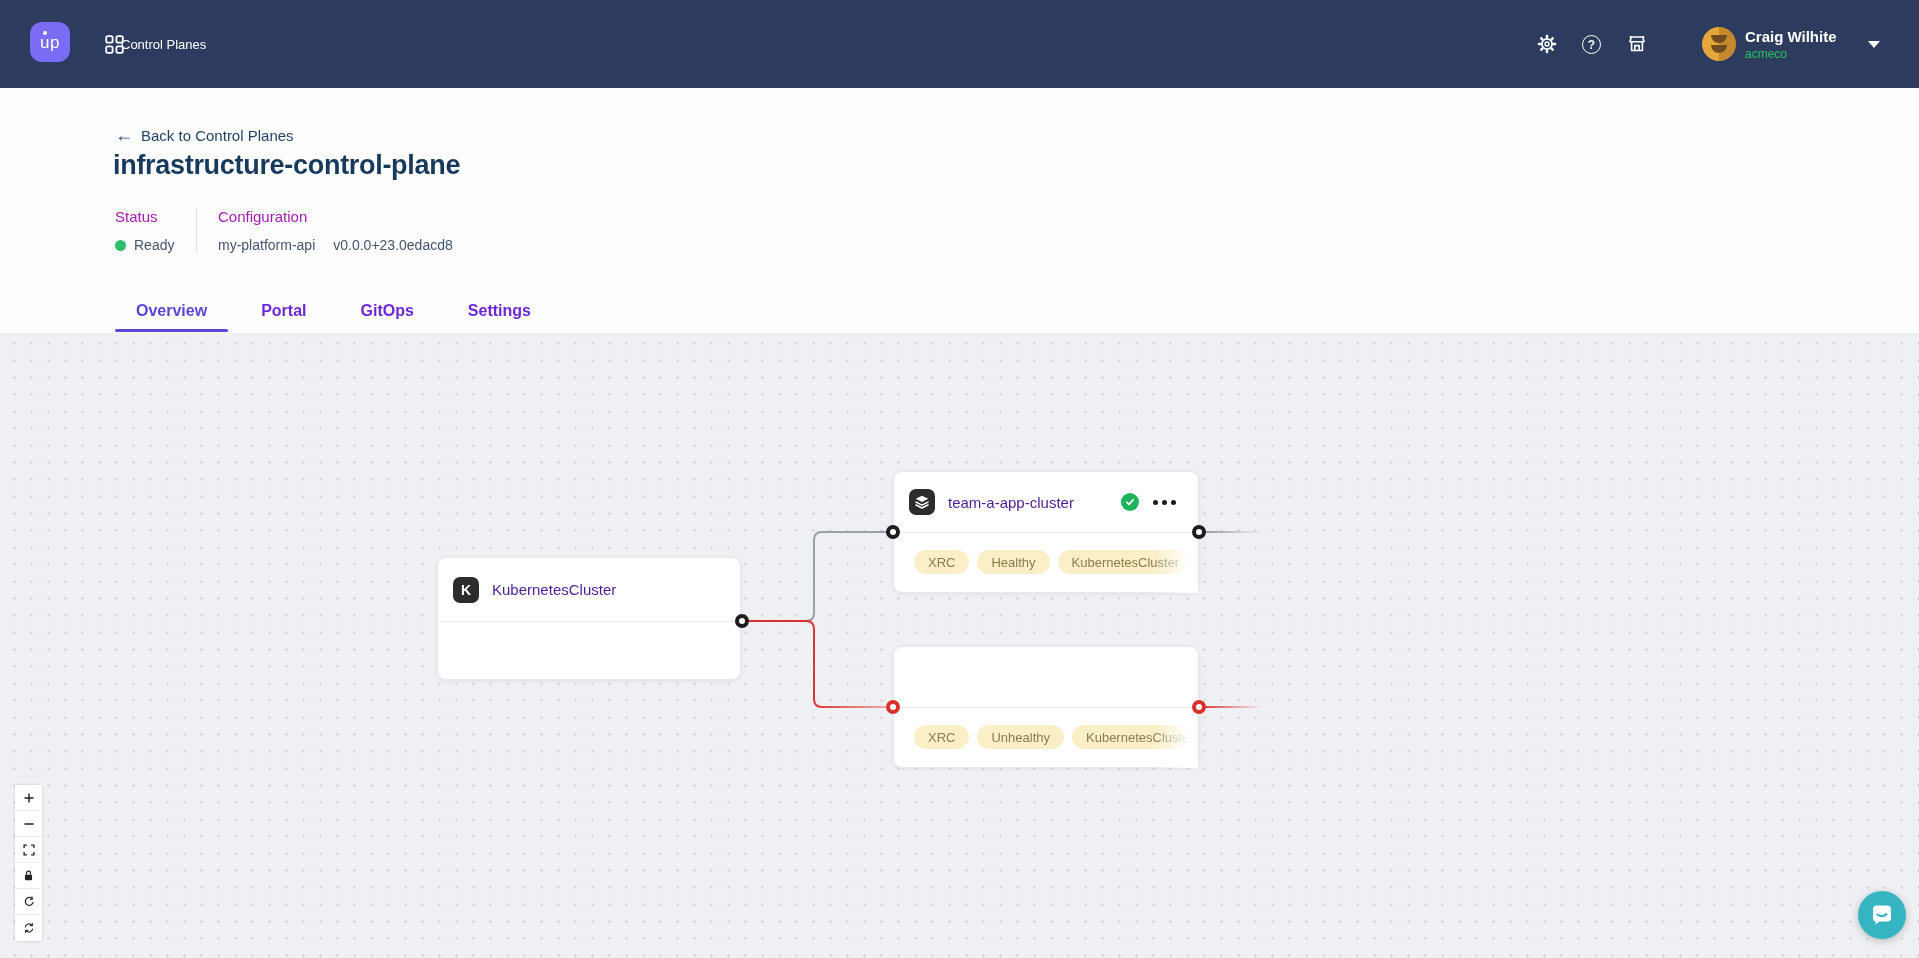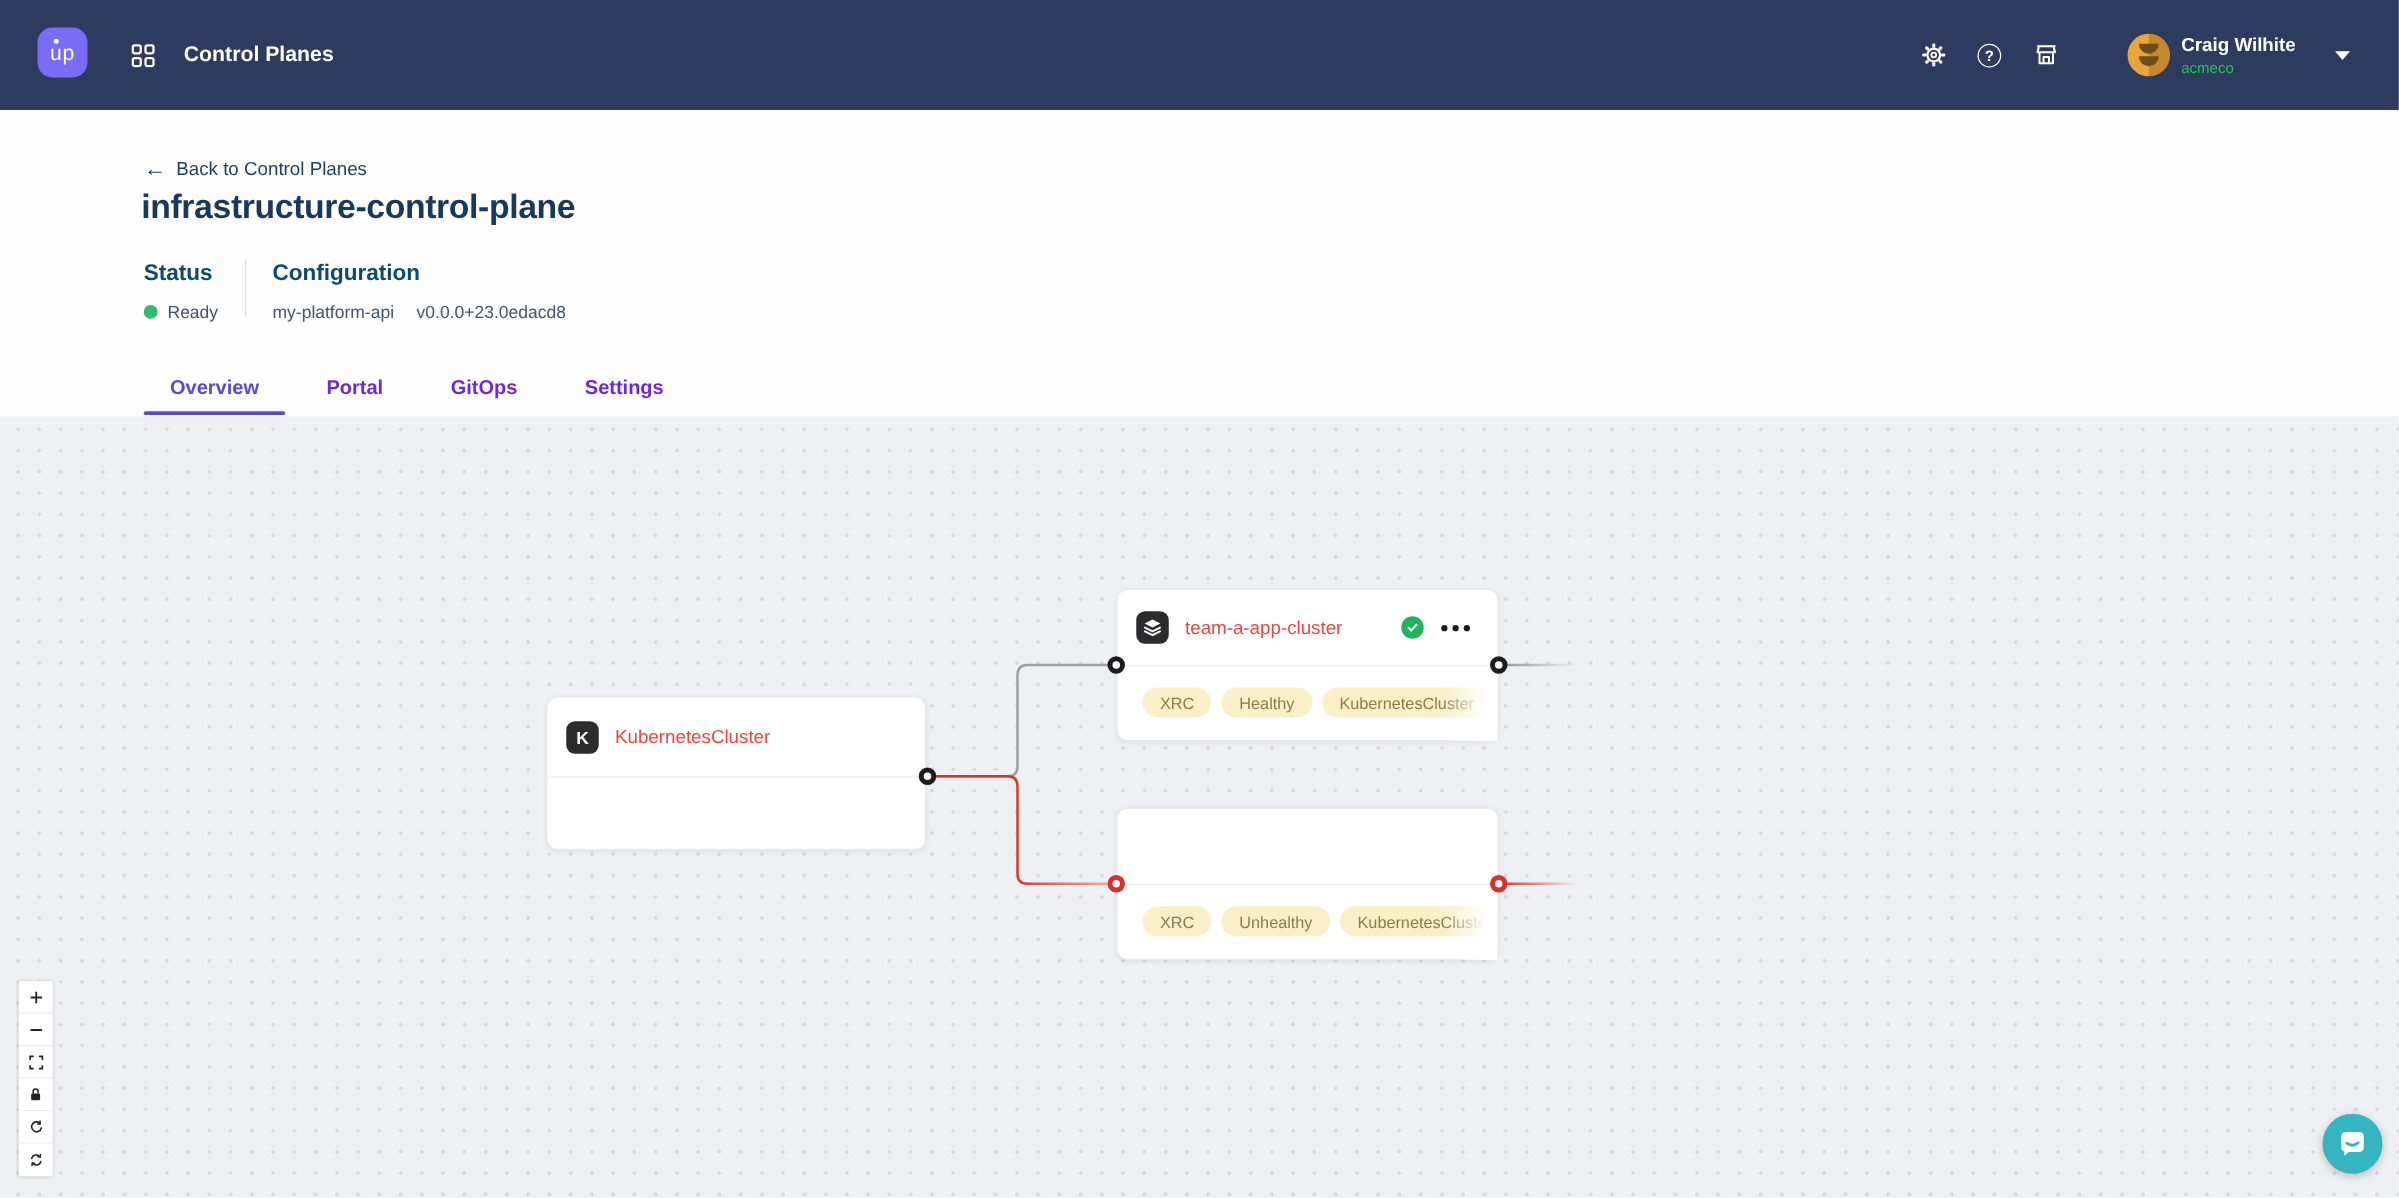--- a/index.html
+++ b/index.html
@@ -4,36 +4,36 @@
 <style>
   * { margin:0; padding:0; box-sizing:border-box; }
   html,body { width:1919px; height:958px; overflow:hidden; font-family:"Liberation Sans", sans-serif; background:#fdfdfe; }
 
   
   .nav { position:absolute; top:0; left:0; width:1919px; height:88px; background:#2d3c5e; display:flex; align-items:center; }
   .logo { position:absolute; left:30px; top:22px; width:40px; height:40px; background:#7a6cf5; border-radius:12px; display:flex; align-items:center; justify-content:center; cursor:pointer; }
   .logo-txt { color:#fff; font-weight:normal; font-size:17px; letter-spacing:.5px; position:relative; top:1px; }
   .logo-dot { position:absolute; left:13px; top:9px; width:4px; height:4px; border-radius:50%; background:#fff; }
   .grid-ic { position:absolute; left:105px; top:35px; width:19px; height:19px; }
-  .nav-title { position:absolute; left:147px; top:0; height:88px; display:flex; align-items:center; color:#fff; font-size:17px; font-weight:bold; }
+  .nav-title { position:absolute; left:121px; top:0; height:88px; display:flex; align-items:center; color:#fff; font-size:13px; font-weight:normal; }
   .nav-ic { position:absolute; top:34px; width:20px; height:20px; cursor:pointer; color:#fff; }
   .help-circle { width:19px; height:19px; border:1.7px solid #fff; border-radius:50%; color:#fff; font-size:12px; font-weight:bold; display:flex; align-items:center; justify-content:center; }
   .avatar { position:absolute; left:1702px; top:27px; width:34px; height:34px; border-radius:50%; background:#e7a63c; overflow:hidden; cursor:pointer; }
   .av-half { position:absolute; right:0; top:0; bottom:0; width:50%; background:rgba(110,64,8,.28); }
   .av-shape { position:absolute; left:9px; width:16px; height:8px; background:#6f4b1d; border-radius:0 0 8px 8px; }
   .s1 { top:8px; } .s2 { top:18px; }
   .user-name { position:absolute; left:1745px; top:28px; color:#fff; font-size:15px; font-weight:bold; white-space:nowrap; }
   .user-org { position:absolute; left:1745px; top:47px; color:#22c55e; font-size:12px; }
   .caret { position:absolute; left:1868px; top:41px; width:0; height:0; border-left:6px solid transparent; border-right:6px solid transparent; border-top:7px solid #fff; cursor:pointer; }
 
   
   .back { position:absolute; left:115px; top:127px; display:flex; align-items:center; gap:8px; color:#1d3e5e; font-size:15px; cursor:pointer; }
   .back-arrow { font-size:18px; line-height:15px; }
   .page-title { position:absolute; left:113px; top:150px; color:#173a5c; font-size:27px; font-weight:800; letter-spacing:-.3px; }
-  .meta-label { color:#0c4a6e; font-size:18px; font-weight:bold; }
+  .meta-label { color:#a21caf; font-size:15px; font-weight:normal; }
   .meta-val { color:#44546a; font-size:14px; }
   .status-block { position:absolute; left:115px; top:208px; }
   .status-row { margin-top:12px; display:flex; align-items:center; gap:8px;text-align:center; }
   .dot-green { width:11px; height:11px; border-radius:50%; background:#2ebd6b; }
   .v-div { position:absolute; left:196px; top:207px; width:1px; height:46px; background:#dcdfe4; }
   .config-block { position:absolute; left:218px; top:208px; }
   .config-row { margin-top:12px; display:flex; gap:18px; }
 
   
   .tabs { position:absolute; left:115px; top:289px; height:43px; display:flex; gap:12px; }
@@ -43,21 +43,21 @@
 
   
   .canvas { position:absolute; left:0; top:333px; width:1919px; height:625px; background:#eff0f3;
     background-image:radial-gradient(circle, #d4d7db 1.2px, transparent 1.45px); background-size:17px 17px; background-position:6px 2px; }
   .edges { position:absolute; left:0; top:0; }
 
   .node { position:absolute; background:#fff; border:1px solid #e7e9ed; border-radius:9px; box-shadow:0 1px 4px rgba(20,30,50,.07); cursor:pointer; }
   .node-head { display:flex; align-items:center; padding:0 15px; }
   .node-ic { width:26px; height:26px; border-radius:7px; background:#2c2c2e; display:flex; align-items:center; justify-content:center; flex:none; }
   .node-ic span { color:#fff; font-weight:bold; font-size:14px; }
-  .node-title { margin-left:13px; font-size:15px; color:#ef4444; flex:1 1 auto; white-space:nowrap; overflow:hidden; }
+  .node-title { margin-left:13px; font-size:15px; color:#4c1d95; flex:1 1 auto; white-space:nowrap; overflow:hidden; }
   .node-div { position:absolute; left:0; right:0; height:1px; background:#ecedf0; }
   .node-foot { position:absolute; left:0; right:0; bottom:0; overflow:hidden; }
   .badges { display:flex; gap:8px; padding-left:20px; }
   .badge { height:24px; padding:0 14px; border-radius:12px; background:#faefc6; color:#8d7b4d; font-size:13px; display:flex; align-items:center; white-space:nowrap; flex:none; }
   .badge-fade { position:absolute; top:0; right:0; bottom:0; width:44px; background:linear-gradient(to right, rgba(255,255,255,0), #fff 78%); pointer-events:none; }
   .status-ic { width:18px; height:18px; border-radius:50%; display:flex; align-items:center; justify-content:center; flex:none; }
   .status-ic.ok { background:#1fb45c; }
   .status-ic.bad { background:#dc2b2b; }
   .kebab { display:flex; gap:4px; margin-left:14px; margin-right:7px; cursor:pointer; padding:6px 0; }
   .kebab i { width:5px; height:5px; border-radius:50%; background:#1b1b1b; }

